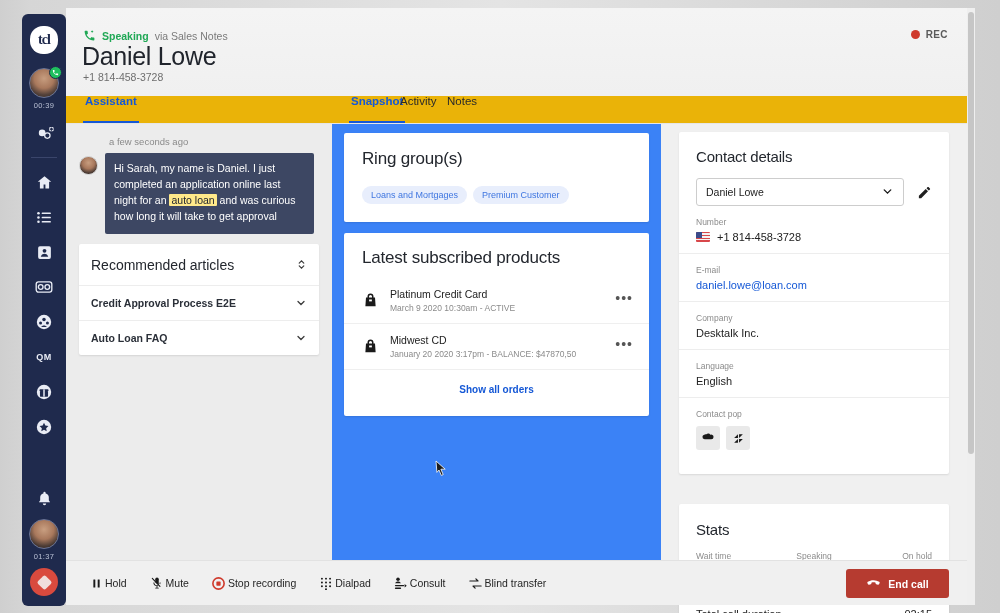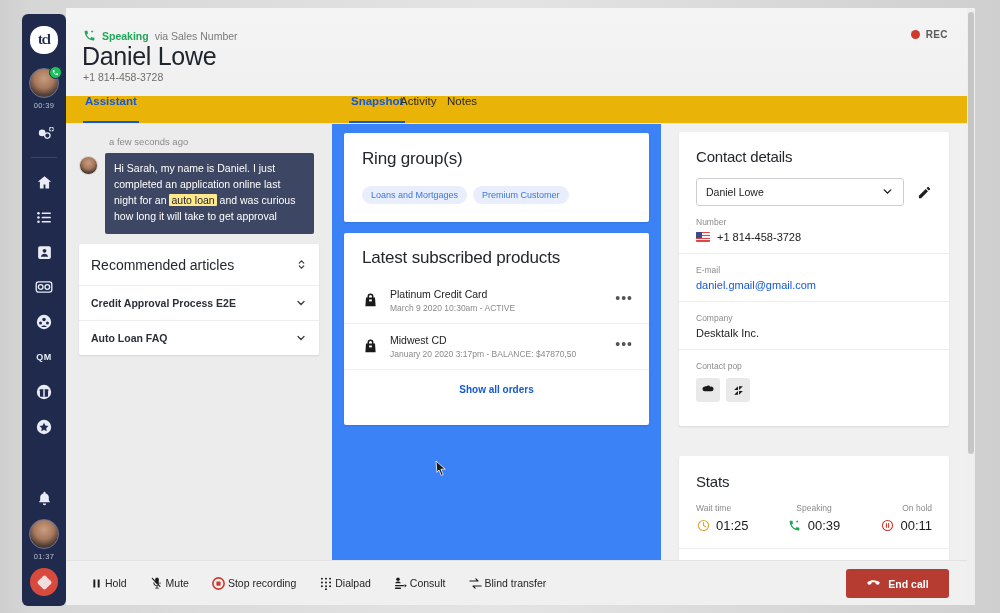--- a/index.html
+++ b/index.html
@@ -138,21 +138,21 @@
               padding:11px 12px; border-bottom:1px solid #ededed; font-size:10.5px;
               font-weight:700; color:#2a2f38; }
   .rec-item:last-child { border-bottom:none; }
   .chev { color:#3c3c3c; display:flex; }
 
   
   .sc { margin:9px 12px 0 12px; padding:16px 18px 18px 18px; }
   .sc h2 { font-size:17px; font-weight:400; color:#23272e; letter-spacing:-.2px; }
   .chips { margin-top:17px; display:flex; gap:6px; }
   .chip { background:#e8eefc; color:#3f76e0; font-size:9px; border-radius:10px; padding:4px 9px; }
-  .prod-card { margin:11px 12px 0 12px; padding:15px 0 30px 0; }
+  .prod-card { margin:11px 12px 0 12px; padding:15px 0 21px 0; }
   .prod-card h2 { font-size:17px; font-weight:400; color:#23272e; padding:0 18px; letter-spacing:-.2px;}
   .prow { display:flex; align-items:center; padding:10px 16px 10px 18px; border-bottom:1px solid #efefef; }
   .prow:first-of-type { margin-top:10px; }
   .bag { width:17px;height:17px;flex:0 0 17px;color:#1a1a1a;display:flex;align-items:center;justify-content:center; }
   .pinfo { flex:1 1 auto; margin-left:11px; }
   .pname { font-size:10.5px; color:#222; font-weight:400; }
   .pmeta { font-size:8.5px; color:#8b8b8b; margin-top:3px; }
   .dots { font-size:14px; color:#555; letter-spacing:1px; line-height:1; padding-bottom:5px;cursor:pointer;}
   .showall { text-align:center; font-size:10px; color:#1558d6; font-weight:700; padding-top:14px; }
 
@@ -312,21 +312,21 @@
 
     <div class="hdr">
       <div class="hdr-status">
         <span class="ph">
           <svg width="13" height="13" viewBox="0 0 24 24" fill="currentColor">
               <path d="M6.6 10.8c1.4 2.8 3.8 5.2 6.6 6.6l2.2-2.2c.3-.3.7-.4 1-.2 1.2.4 2.4.6 3.6.6.6 0 1 .4 1 1V20c0 .6-.4 1-1 1-9.4 0-17-7.6-17-17 0-.6.4-1 1-1h3.5c.6 0 1 .4 1 1 0 1.3.2 2.5.6 3.6.1.4 0 .8-.2 1.1l-2.3 2.1z"></path>
               <path d="M16.8 2.3l1 1.6 1.7.9-1.7.9-1 1.6-.9-1.6-1.7-.9 1.7-.9z"></path>
             </svg>
         </span>
         <span class="hdr-speaking">Speaking</span>
-        <span class="hdr-via">via Sales Number</span>
+        <span class="hdr-via">via Sales Notes</span>
       </div>
       <div class="hdr-name">Daniel Lowe</div>
       <div class="hdr-phone">+1 814-458-3728</div>
       <div class="rec">
         <span class="rec-dot"></span>
         <span class="rec-txt">REC</span>
       </div>
     </div>
 
     <div class="tabrow">
@@ -443,28 +443,32 @@
             <div class="cd-val">
               <span class="flag">
                   <b></b>
                 </span>
               <span>+1 814-458-3728</span>
             </div>
           </div>
 
           <div class="cd-field">
             <div class="cd-label">E-mail</div>
-            <div class="cd-val link">daniel.gmail@gmail.com</div>
+            <div class="cd-val link">daniel.lowe@loan.com</div>
           </div>
 
           <div class="cd-field">
             <div class="cd-label">Company</div>
             <div class="cd-val">Desktalk Inc.</div>
           </div>
 
+          <div class="cd-field">
+            <div class="cd-label">Language</div>
+            <div class="cd-val">English</div>
+          </div>
 
           <div class="cd-field nobrd">
             <div class="cd-label">Contact pop</div>
             <div class="pop-btns">
               <span class="pop-btn">
                 <svg width="14" height="14" viewBox="0 0 24 24" fill="currentColor">
                     <path d="M9.3 5.6a4.3 4.3 0 0 1 6.6.9 4 4 0 0 1 5.6 3.7 3.9 3.9 0 0 1-3.9 3.9H6.2A3.8 3.8 0 0 1 2.5 10a3.8 3.8 0 0 1 3-3.7 4.3 4.3 0 0 1 3.8-.7z"></path>
                   </svg>
               </span>
               <span class="pop-btn">

